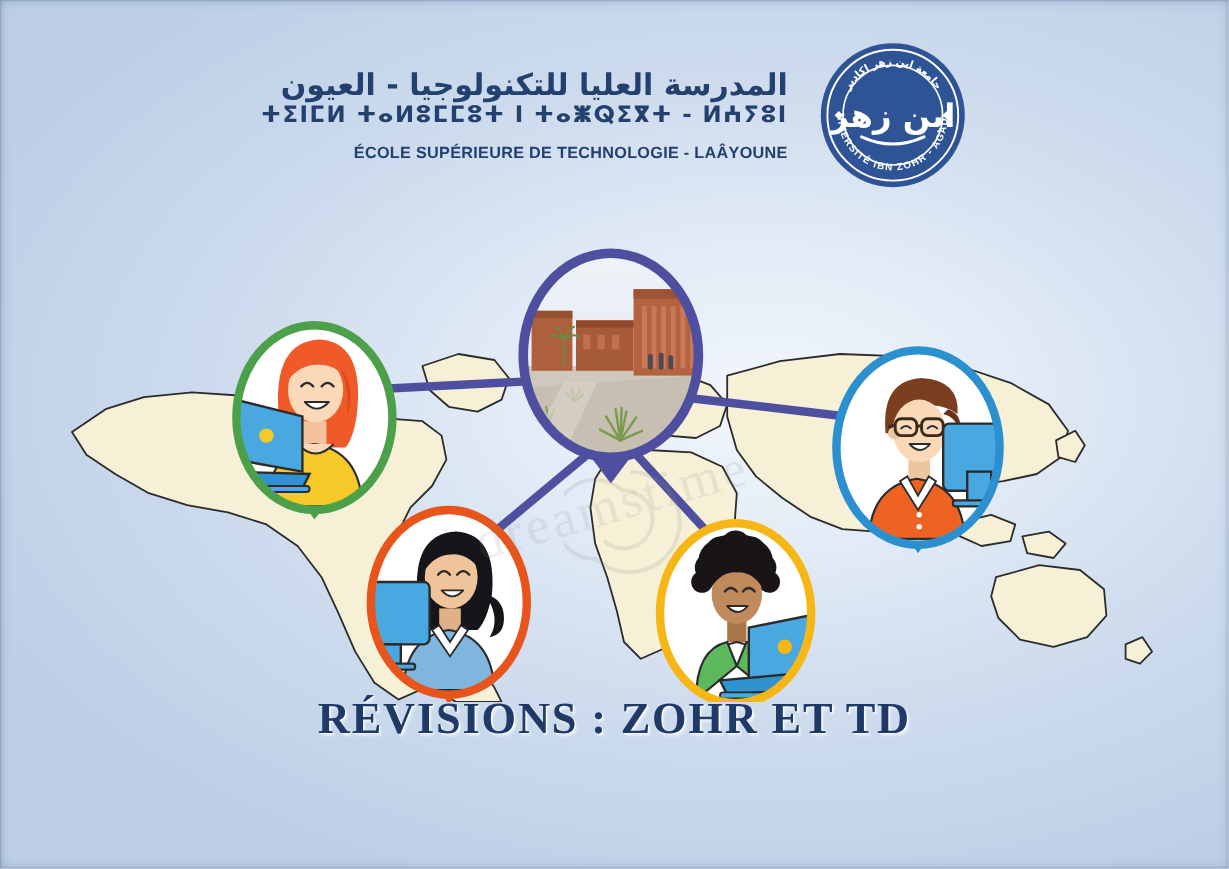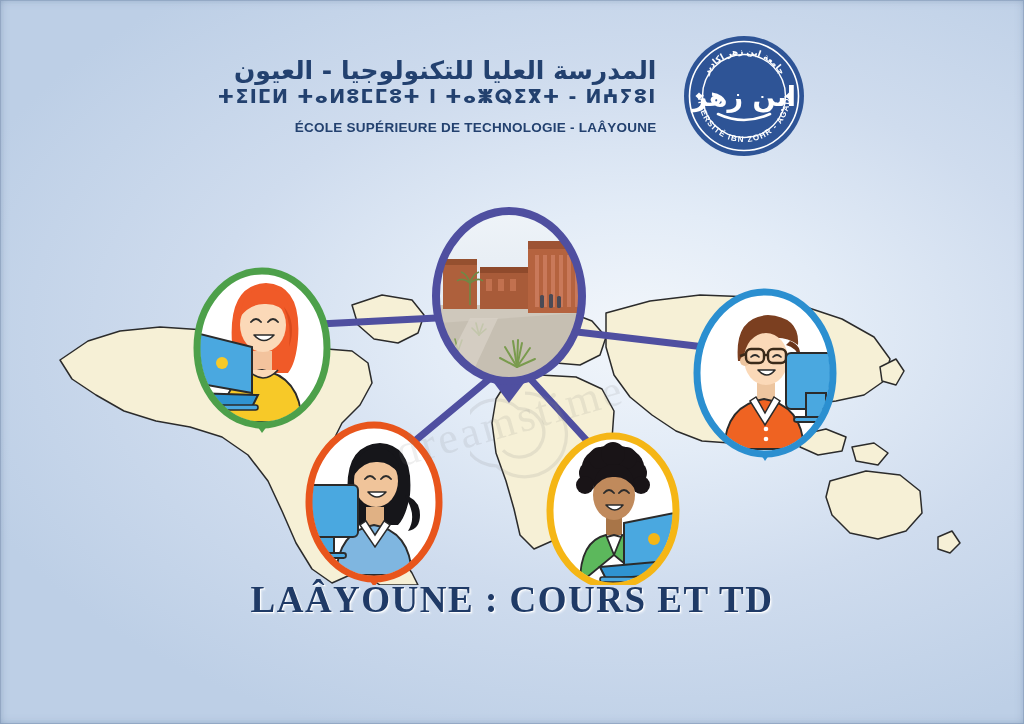--- a/index.html
+++ b/index.html
@@ -424,16 +424,16 @@
         <ellipse cx="765" cy="218" rx="68" ry="81" fill="none" stroke="#2b8fd0" stroke-width="7"></ellipse>
       </g>
     </svg>
   </div>
 
   <svg id="watermark-swirl" viewBox="0 0 100 100">
     <path d="M 50,12 a 38,38 0 1 1 -26,66 a 30,30 0 1 1 20,-52 a 22,22 0 1 1 -14,38" fill="none" stroke="#8a8a8a" stroke-width="3"></path>
   </svg>
   <div id="watermark">dreamstime</div>
 
-  <div id="poster-title">LAÂYOUNE : COURS ET TD</div>
+  <div id="poster-title">RÉVISIONS : ZOHR ET TD</div>
 
   <div id="frame-border"></div>
 </div>
 
 </body></html>

